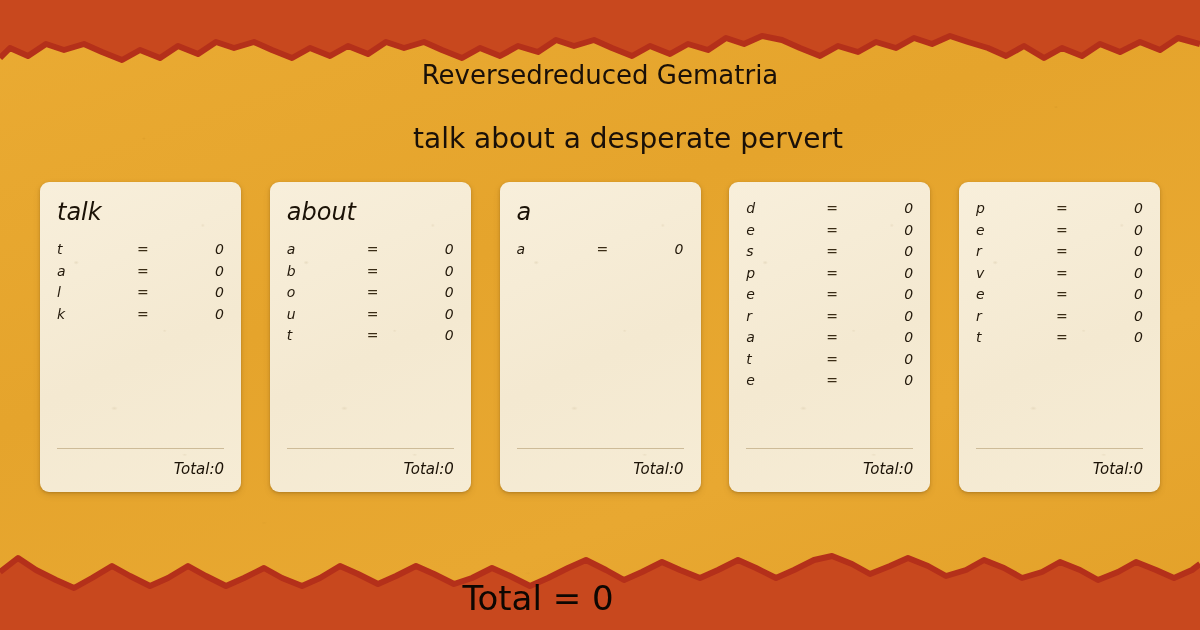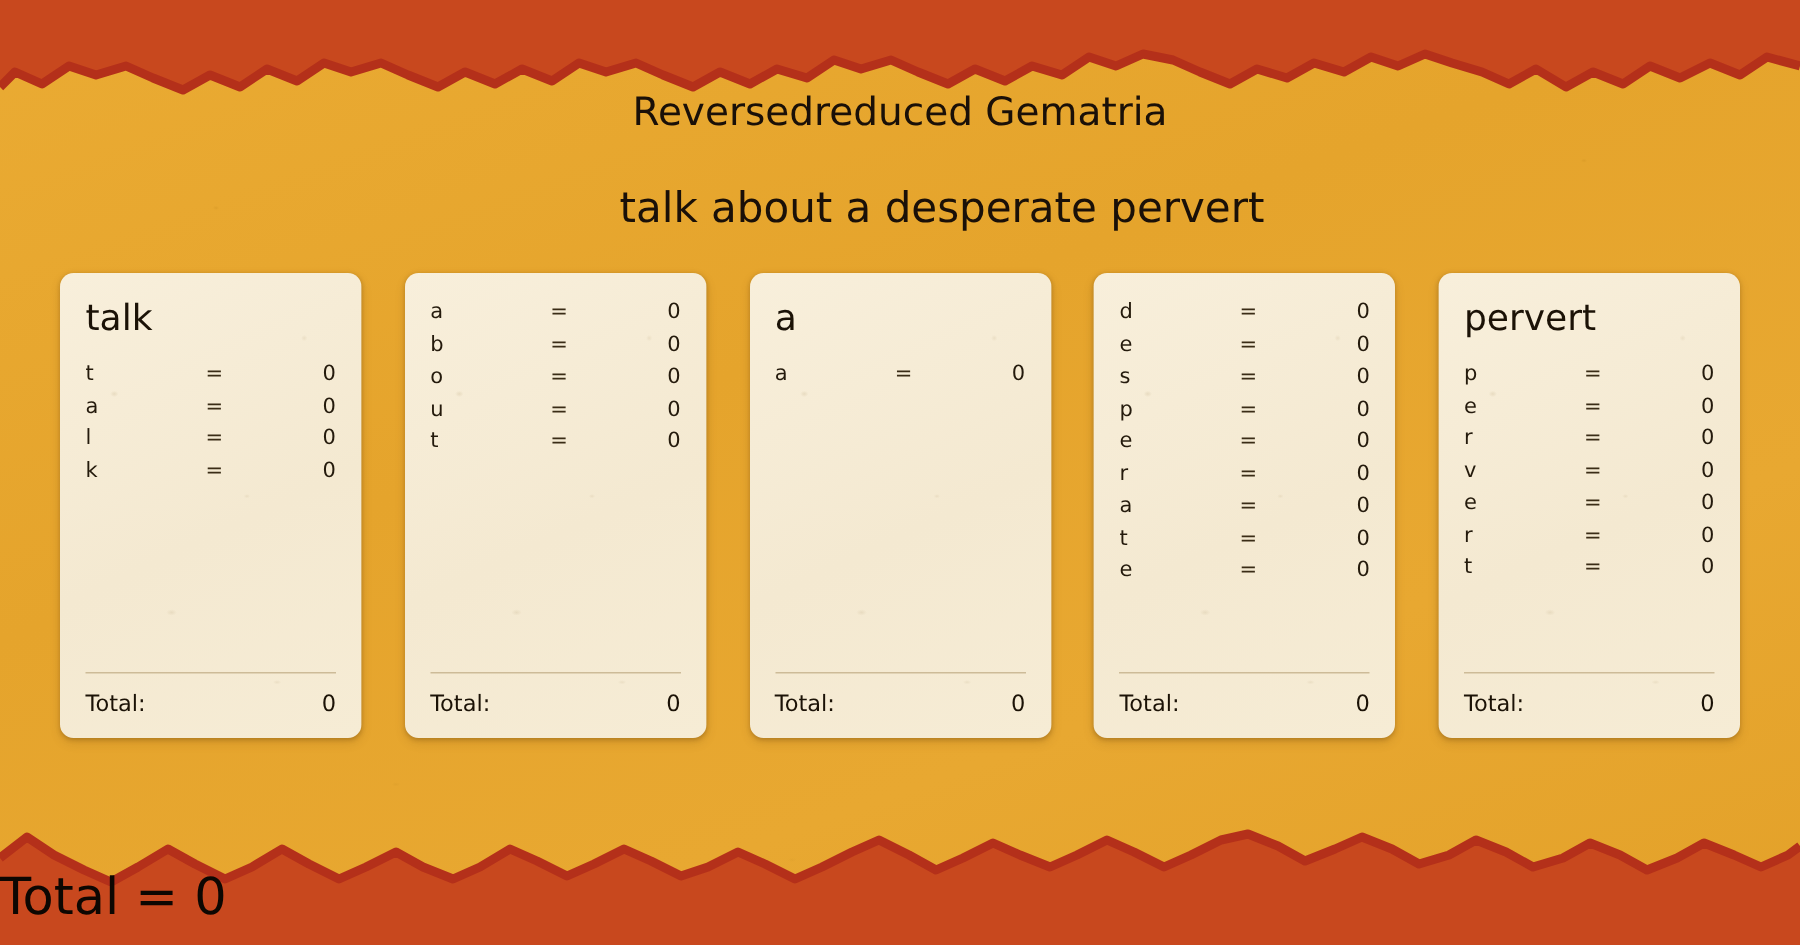--- a/index.html
+++ b/index.html
@@ -88,20 +88,21 @@
   
   #cards {
     position: absolute;
     top: 182px;
     left: 40px;
     width: 1120px;
     height: 310px;
     display: flex;
     justify-content: space-between;
     z-index: 4;
+    font-style: italic;
   }
   .word-card {
     position: relative;
     width: 201px;
     height: 310px;
     box-sizing: border-box;
     background-color: #f6ecd6;
     background-image:
       radial-gradient(ellipse 4px 3px at 18% 26%, rgba(214,198,165,0.45), rgba(214,198,165,0) 70%),
       radial-gradient(ellipse 3px 2px at 62% 48%, rgba(218,202,170,0.40), rgba(218,202,170,0) 70%),
@@ -155,29 +156,30 @@
     height: 1px;
     background: #cdbb98;
     margin-bottom: 11px;
   }
   .total-row {
     display: flex;
     align-items: baseline;
     font-size: 15px;
     color: #1b1206;
   }
-  .total-label { flex: 1; text-align: left; }
+  .total-label { flex: 1; text-align: right; }
   .total-value { text-align: right; }
 
   
   #grand-total {
     position: absolute;
     bottom: 12px;
     left: 0;
     width: 1076px;
+    text-align: center;
     font-size: 34px;
     color: #0d0702;
     z-index: 7;
   }
 </style>
 </head>
 <body>
 
 <div id="poster">
 
@@ -262,20 +264,21 @@
         </div>
         <div class="card-footer">
           <div class="card-divider"></div>
           <div class="total-row">
             <span class="total-label">Total:</span>
             <span class="total-value">0</span>
           </div>
         </div>
       </div>
       <div class="word-card">
+        <div class="card-word">about</div>
         <div class="rows">
           <div class="letter-row">
             <span class="lr-letter">a</span>
             <span class="lr-eq">=</span>
             <span class="lr-value">0</span>
           </div>
           <div class="letter-row">
             <span class="lr-letter">b</span>
             <span class="lr-eq">=</span>
             <span class="lr-value">0</span>
@@ -371,21 +374,20 @@
         </div>
         <div class="card-footer">
           <div class="card-divider"></div>
           <div class="total-row">
             <span class="total-label">Total:</span>
             <span class="total-value">0</span>
           </div>
         </div>
       </div>
       <div class="word-card">
-        <div class="card-word">pervert</div>
         <div class="rows">
           <div class="letter-row">
             <span class="lr-letter">p</span>
             <span class="lr-eq">=</span>
             <span class="lr-value">0</span>
           </div>
           <div class="letter-row">
             <span class="lr-letter">e</span>
             <span class="lr-eq">=</span>
             <span class="lr-value">0</span>

